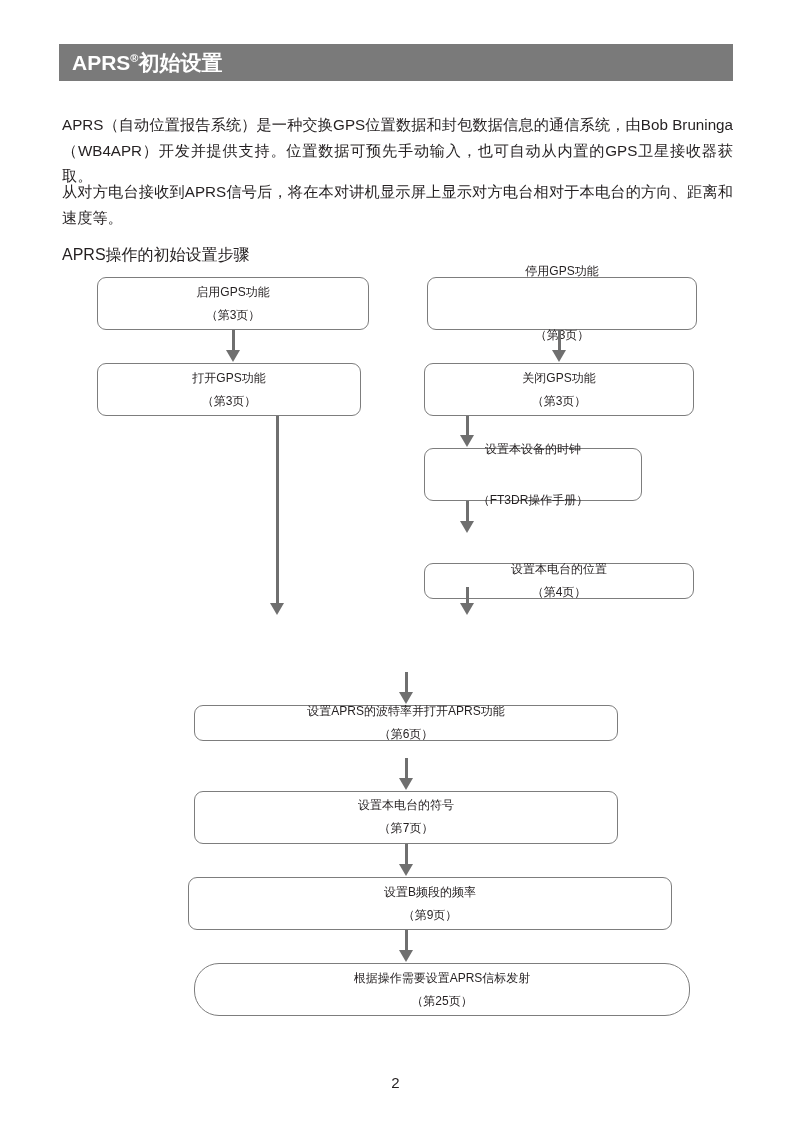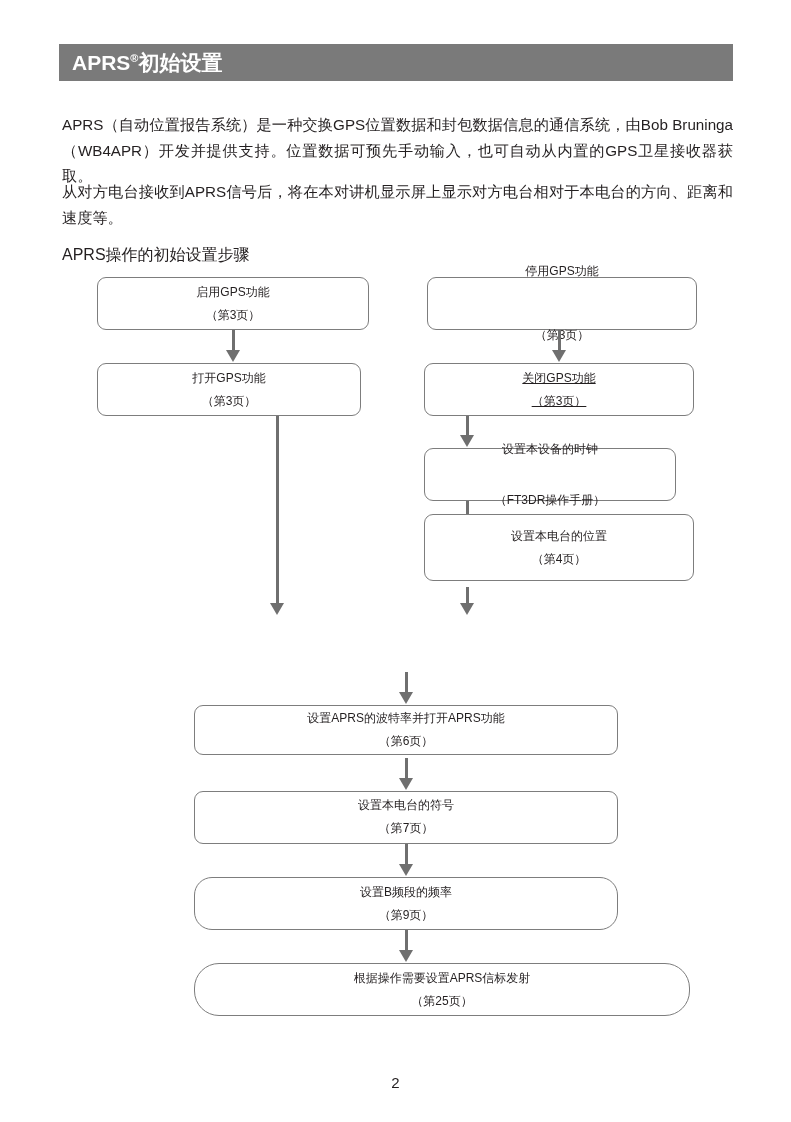--- a/index.html
+++ b/index.html
@@ -153,68 +153,68 @@
     <div class="arrow-head" style="left:226px; top:350px;"></div>
 
     <div class="arrow" style="left:557.5px; top:330px; height:20px;"></div>
     <div class="arrow-head" style="left:552px; top:350px;"></div>
 
     <div class="fbox" style="left:97px; top:363px; width:264px; height:53px;">
       <span class="l1">打开GPS功能</span>
       <span class="l2">（第3页）</span>
     </div>
 
-    <div class="fbox" style="left:424px; top:363px; width:270px; height:53px;text-decoration:underline;">
+    <div class="fbox" style="left:424px; top:363px; width:270px; height:53px;">
       <span class="l1">关闭GPS功能</span>
       <span class="l2">（第3页）</span>
     </div>
 
     <div class="arrow" style="left:275.5px; top:416px; height:187px;"></div>
     <div class="arrow-head" style="left:270px; top:603px;"></div>
 
     <div class="arrow" style="left:465.5px; top:416px; height:19px;"></div>
     <div class="arrow-head" style="left:460px; top:435px;"></div>
 
-    <div class="fbox" style="left:424px; top:448px; width:252px; height:53px;gap:28px;">
+    <div class="fbox" style="left:424px; top:448px; width:218px; height:53px;gap:28px;">
       <span class="l1">设置本设备的时钟</span>
       <span class="l2">（FT3DR操作手册）</span>
     </div>
 
     <div class="arrow" style="left:465.5px; top:501px; height:20px;"></div>
     <div class="arrow-head" style="left:460px; top:521px;"></div>
 
-    <div class="fbox" style="left:424px; top:514px; width:270px; height:67px;">
+    <div class="fbox" style="left:424px; top:563px; width:270px; height:36px;">
       <span class="l1">设置本电台的位置</span>
       <span class="l2">（第4页）</span>
     </div>
 
     <div class="arrow" style="left:465.5px; top:587px; height:16px;"></div>
     <div class="arrow-head" style="left:460px; top:603px;"></div>
 
 
     <div class="arrow" style="left:404.5px; top:672px; height:20px;"></div>
     <div class="arrow-head" style="left:399px; top:692px;"></div>
 
-    <div class="fbox" style="left:194px; top:705px; width:424px; height:50px;">
+    <div class="fbox" style="left:194px; top:705px; width:424px; height:36px;">
       <span class="l1">设置APRS的波特率并打开APRS功能</span>
       <span class="l2">（第6页）</span>
     </div>
 
     <div class="arrow" style="left:404.5px; top:758px; height:20px;"></div>
     <div class="arrow-head" style="left:399px; top:778px;"></div>
 
     <div class="fbox" style="left:194px; top:791px; width:424px; height:53px;font-family:Liberation Mono, monospace;">
       <span class="l1">设置本电台的符号</span>
       <span class="l2">（第7页）</span>
     </div>
 
     <div class="arrow" style="left:404.5px; top:844px; height:20px;"></div>
     <div class="arrow-head" style="left:399px; top:864px;"></div>
 
-    <div class="fbox" style="left:194px; top:877px; width:424px; height:53px;border-radius:18px;">
+    <div class="fbox" style="left:188px; top:877px; width:484px; height:53px;">
       <span class="l1">设置B频段的频率</span>
       <span class="l2">（第9页）</span>
     </div>
 
     <div class="arrow" style="left:404.5px; top:930px; height:20px;"></div>
     <div class="arrow-head" style="left:399px; top:950px;"></div>
 
     <div class="fbox" style="left:194px; top:963px; width:496px; height:53px;border-radius:25px;">
       <span class="l1">根据操作需要设置APRS信标发射</span>
       <span class="l2">（第25页）</span>

